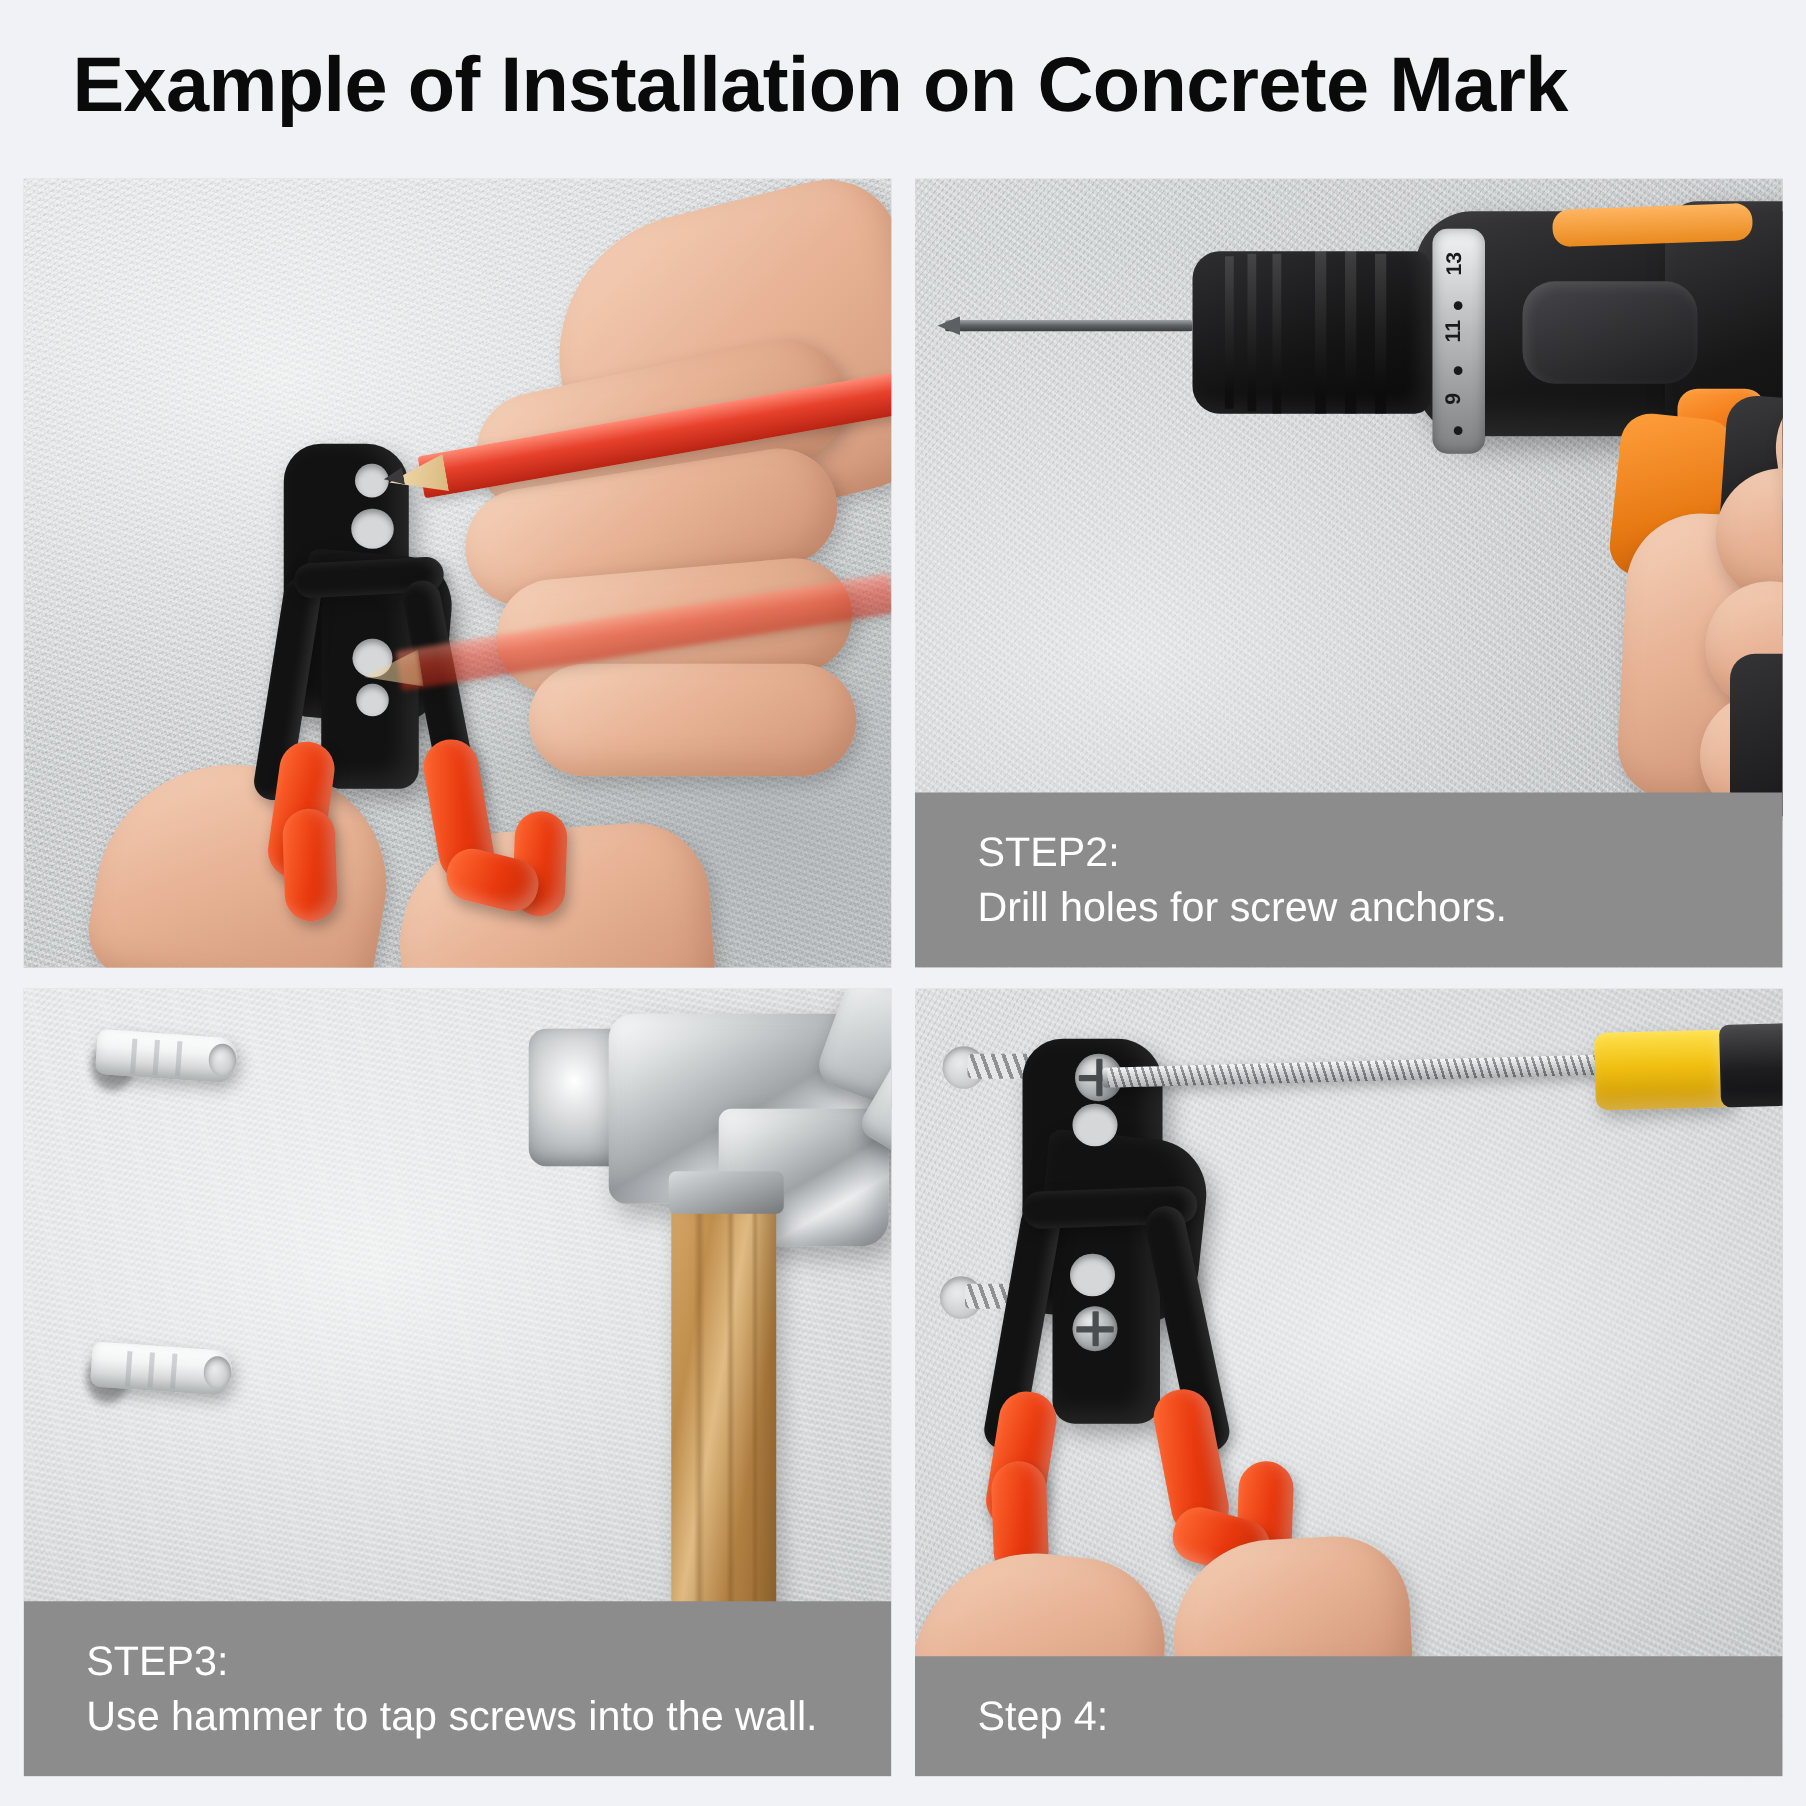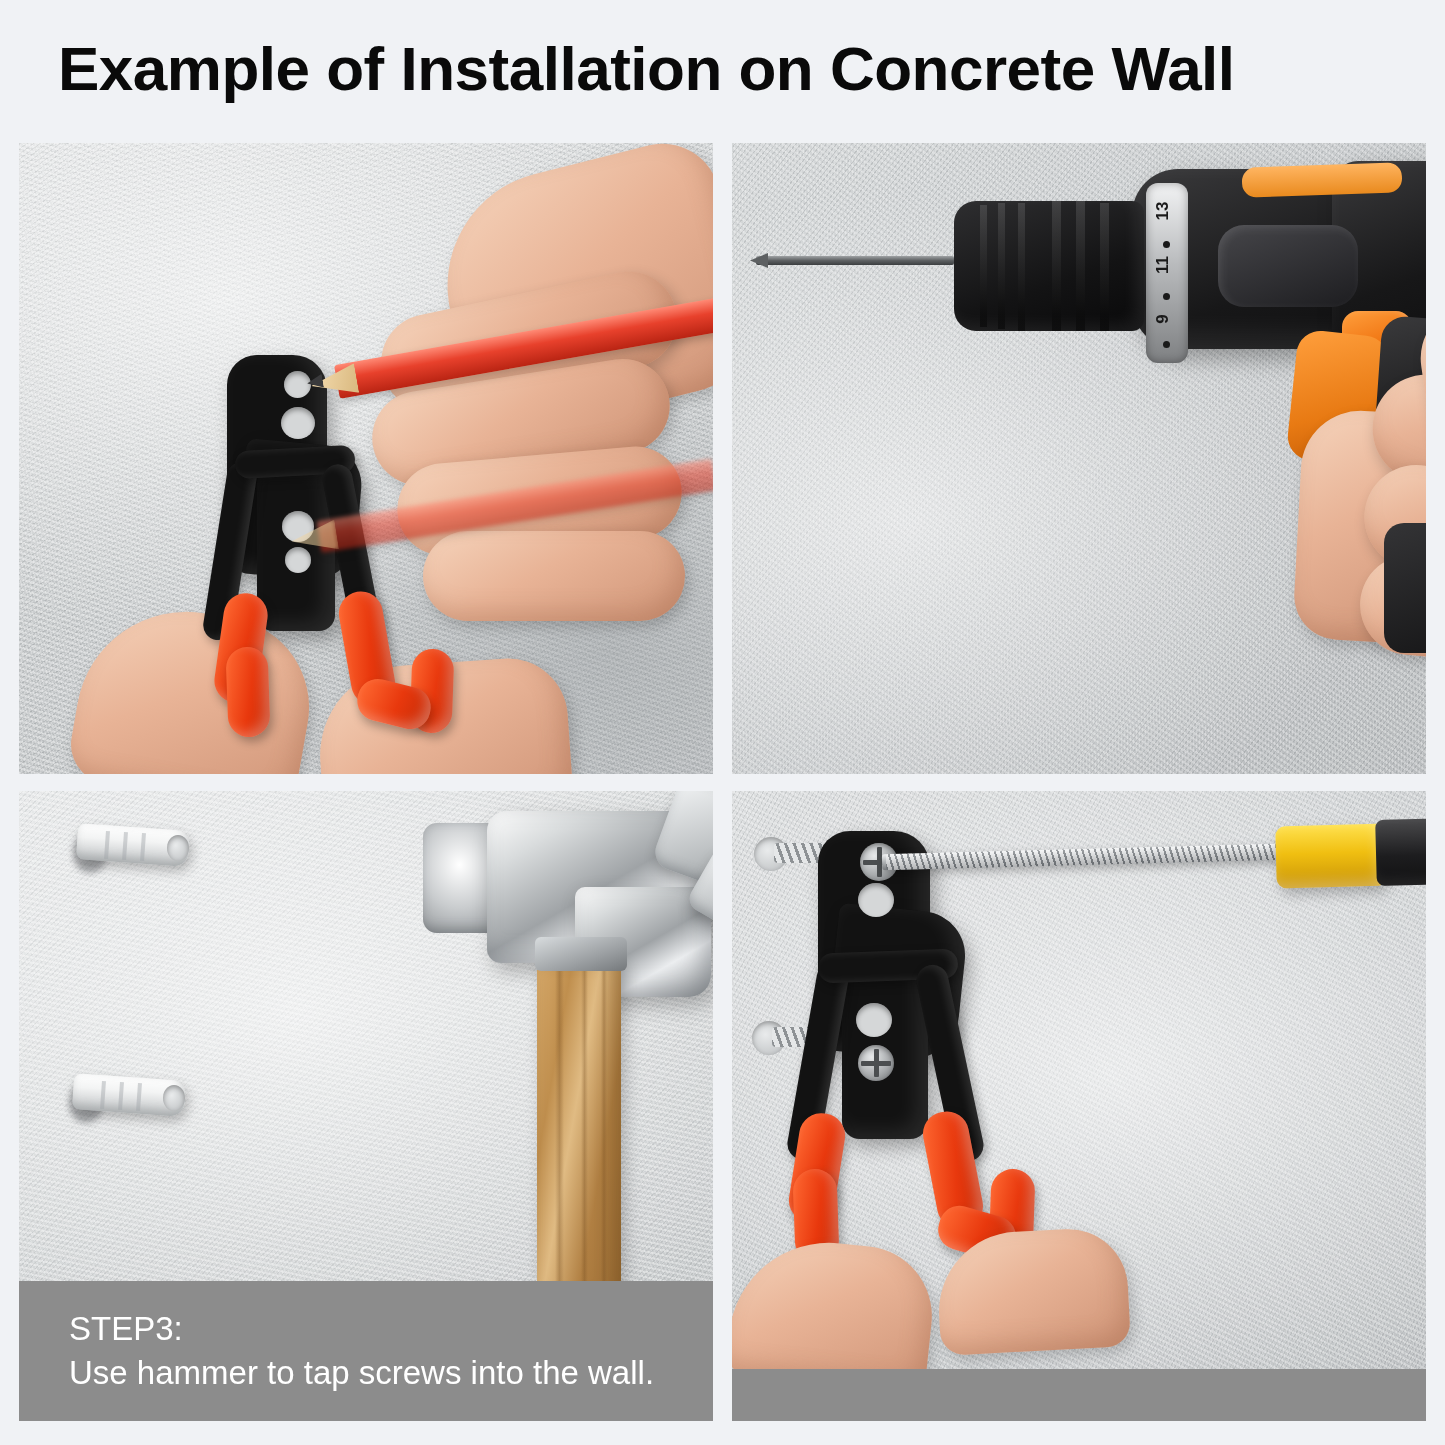--- a/index.html
+++ b/index.html
@@ -151,21 +151,21 @@
       border-radius:8px 14px 14px 8px; box-shadow:inset -6px -5px 14px rgba(255,255,255,.10); }
   .screw-head{ position:absolute; background:radial-gradient(circle at 38% 34%, #e7e9ea, #a9acae 55%, #6e7174);
       border-radius:50%; box-shadow:inset 0 2px 5px rgba(0,0,0,.35); }
   .screw-slot{ position:absolute; background:#4b4e50; border-radius:1px; }
 </style>
 </head>
 <body>
 
 <div class="page">
 
-  <div class="page-title">Example of Installation on Concrete Wall</div>
+  <div class="page-title">Example of Installation on Concrete Mark</div>
 
   <div class="grid">
 
     <div class="panel">
       <div class="wall"></div>
 
       <div class="skin" style="left:430px;top:20px;width:290px;height:250px;border-radius:120px 60px 70px 140px;transform:rotate(-14deg);"></div>
       <div class="skin" style="left:360px;top:150px;width:300px;height:96px;border-radius:60px;transform:rotate(-12deg);"></div>
       <div class="skin" style="left:352px;top:232px;width:300px;height:94px;border-radius:60px;transform:rotate(-9deg);"></div>
       <div class="skin" style="left:378px;top:312px;width:285px;height:92px;border-radius:60px;transform:rotate(-5deg);"></div>
@@ -238,20 +238,24 @@
                   background:linear-gradient(160deg,#3a3a3c,#171718 60%,#0c0c0d);"></div>
 
       <div class="skin" style="left:566px;top:268px;width:128px;height:230px;border-radius:60px 58px 44px 44px;transform:rotate(3deg);"></div>
       <div class="skin" style="left:640px;top:236px;width:140px;height:108px;border-radius:54px;transform:rotate(16deg);"></div>
       <div class="skin" style="left:632px;top:326px;width:150px;height:104px;border-radius:54px;transform:rotate(10deg);"></div>
       <div class="skin" style="left:628px;top:414px;width:150px;height:100px;border-radius:54px;transform:rotate(5deg);"></div>
       <div class="skin" style="left:694px;top:160px;width:110px;height:186px;border-radius:56px;transform:rotate(-8deg);"></div>
       <div style="position:absolute;left:652px;top:380px;width:120px;height:130px;border-radius:20px;
                   background:linear-gradient(160deg,#343436,#141415);"></div>
 
+      <div class="caption">
+        <span class="ctext">STEP2:</span>
+        <span class="ctext">Drill holes for screw anchors.</span>
+      </div>
     </div>
 
     <div class="panel">
       <div class="wall w3"></div>
 
       <div class="anchor-shadow" style="left:54px;top:42px;width:34px;height:40px;"></div>
       <div class="anchor" style="left:58px;top:36px;width:112px;height:36px;transform:rotate(4deg);"></div>
       <div class="anchor-rib" style="left:86px;top:40px;width:4px;height:28px;transform:rotate(4deg);"></div>
       <div class="anchor-rib" style="left:104px;top:41px;width:4px;height:28px;transform:rotate(4deg);"></div>
       <div class="anchor-rib" style="left:122px;top:42px;width:4px;height:28px;transform:rotate(4deg);"></div>
@@ -318,17 +322,18 @@
 
       <div class="skin" style="left:0px;top:452px;width:200px;height:140px;border-radius:100px 70px 20px 20px;transform:rotate(6deg);"></div>
       <div class="skin" style="left:206px;top:440px;width:190px;height:120px;border-radius:80px 60px 24px 24px;transform:rotate(-3deg);"></div>
 
       <div class="sd-shaft" style="left:150px;top:58px;width:400px;height:16px;transform:rotate(-1.5deg);"></div>
       <div class="sd-thread" style="left:154px;top:58px;width:392px;height:16px;transform:rotate(-1.5deg);border-radius:3px;"></div>
       <div class="sd-handle-y" style="left:544px;top:34px;width:108px;height:62px;transform:rotate(-1.5deg);"></div>
       <div class="sd-handle-b" style="left:644px;top:28px;width:76px;height:66px;transform:rotate(-1.5deg);"></div>
 
       <div class="caption">
+        <span class="ctext">Step 4:</span>
       </div>
     </div>
 
   </div>
 </div>
 
 </body></html>

